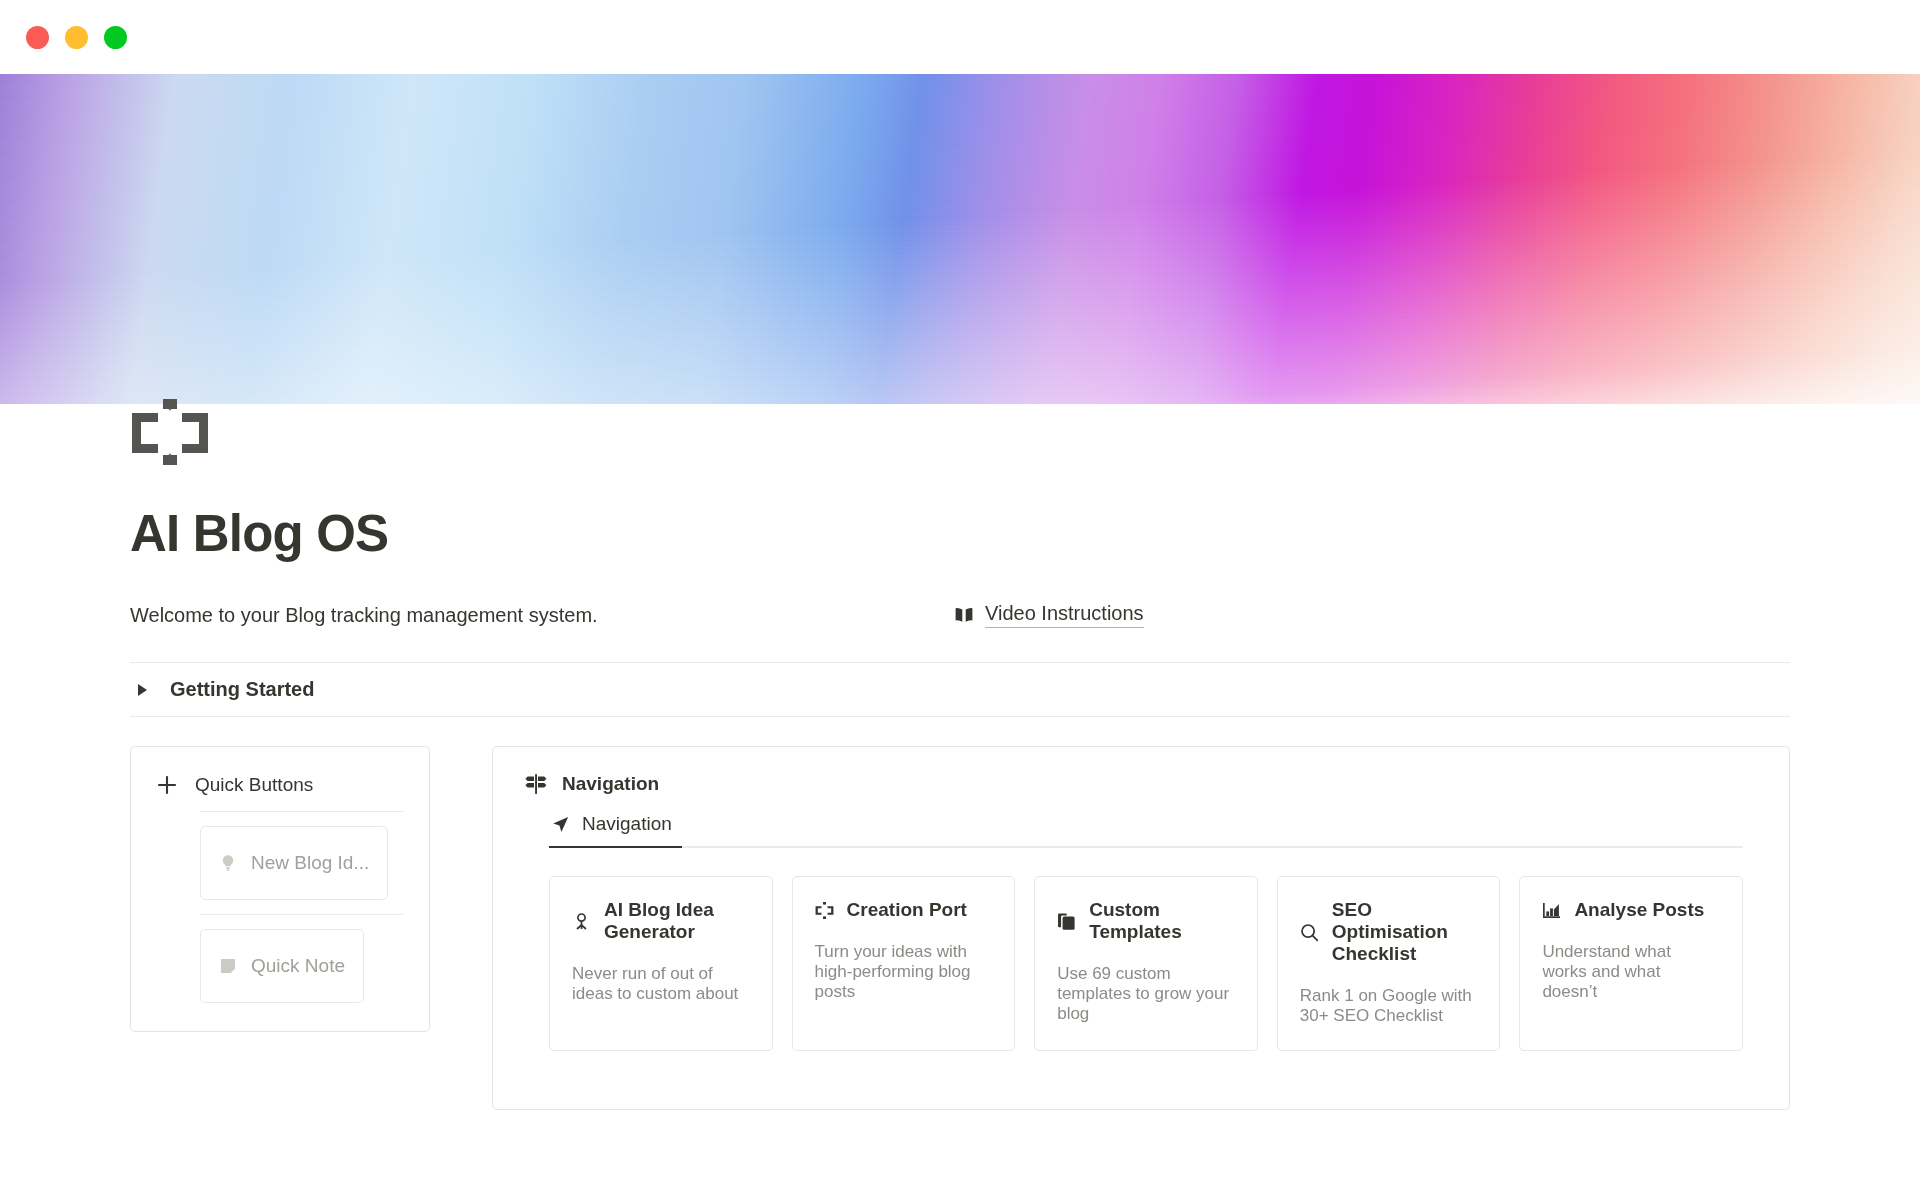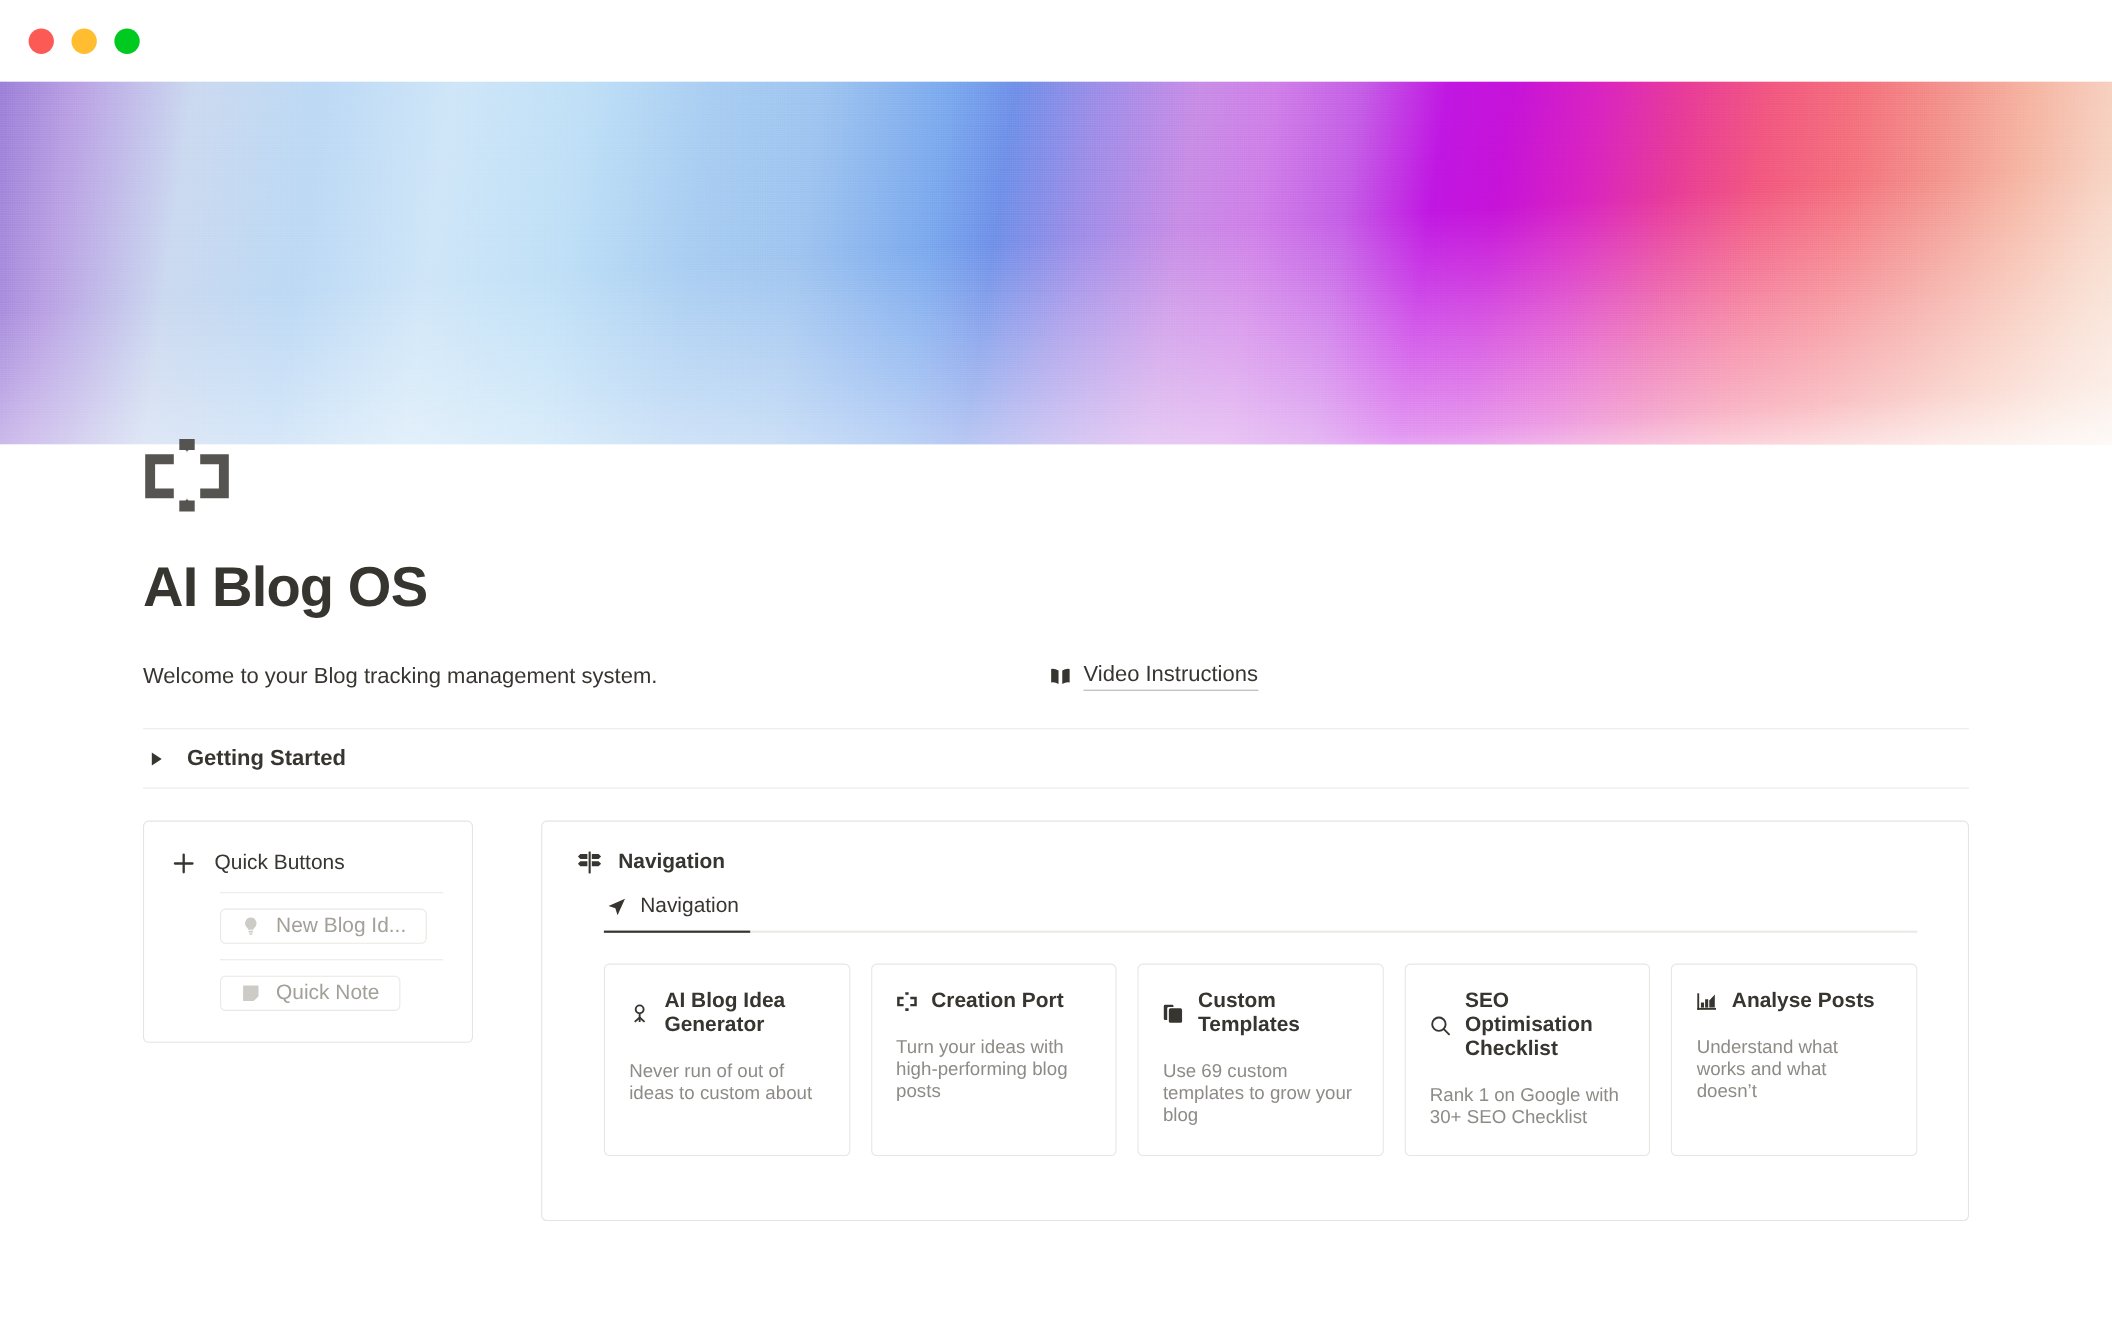--- a/index.html
+++ b/index.html
@@ -199,21 +199,21 @@
   }
   .qb-sep {
     height: 1px;
     background: #eceae6;
     margin: 14px 0 14px 45px;
   }
   .qb-btn {
     margin-left: 45px;
     border: 1px solid #eae8e4;
     border-radius: 5px;
-    padding: 4px 18px;
+    padding: 25px 18px;
     display: inline-flex;
     align-items: center;
     gap: 14px;
     font-size: 19px;
     color: #a3a09a;
     background: #ffffff;
     cursor: pointer;
   }
   .qb-btn .qb-ic { display: flex; color: #cdcbc6; }
 

